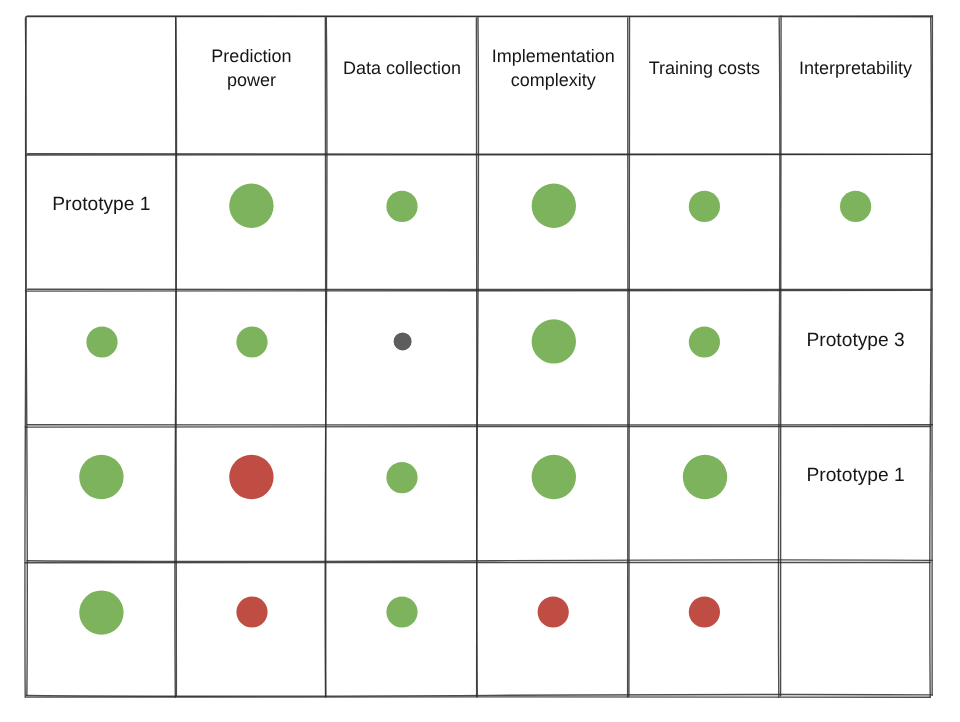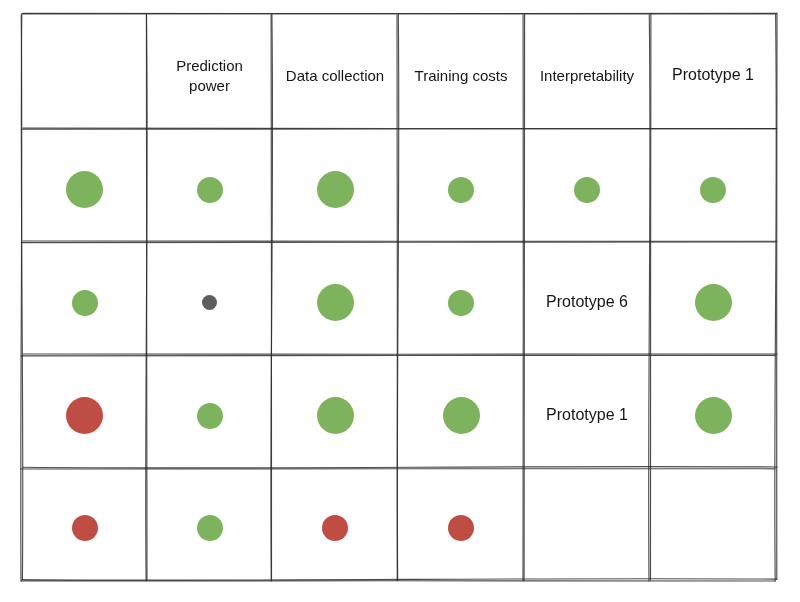--- a/index.html
+++ b/index.html
@@ -3,21 +3,21 @@
 <meta charset="utf-8">
 <style>
   html,body{margin:0;padding:0;background:#fff;}
   .stage{
     position:relative;width:800px;height:602px;background:#ffffff;overflow:hidden;
     font-family:"Liberation Sans", sans-serif;
   }
   #grid{position:absolute;left:0;top:0;}
   #grid path{fill:none;stroke:#2e2e2e;stroke-width:1.15;stroke-linecap:round;opacity:.85;}
   .cells{
-    position:absolute;left:22px;top:18px;
+    position:absolute;left:22px;top:0;
     display:grid;
     grid-template-columns:125px 125px 126px 126px 126px 126px;
     grid-template-rows:115px 113px 113px 113px 112px;
   }
   .cell{
     display:flex;align-items:center;justify-content:center;
     text-align:center;box-sizing:border-box;padding:0 6px;
     color:#161616;white-space:pre-line;line-height:1.3;
   }
   .header{font-size:15px;}
@@ -58,37 +58,39 @@
       <path d="M 777.0 13.1 C 776.2 194.2, 777.0 397.9, 776.8 579.4"></path>
       <path d="M 775.6 14.6 C 778.0 195.7, 773.4 399.5, 775.2 581.0"></path>
     </svg>
 
   <div class="cells">
 
     <div class="cell header"></div>
     <div class="cell header">Prediction
 power</div>
     <div class="cell header">Data collection</div>
+    <div class="cell header">Implementation
+complexity</div>
     <div class="cell header">Training costs</div>
     <div class="cell header">Interpretability</div>
 
     <div class="cell rowlabel">Prototype 1</div>
     <div class="cell"><span class="dot" style="width: 37px; height: 37px; background: rgb(125, 179, 92);"></span></div>
     <div class="cell"><span class="dot" style="width: 26px; height: 26px; background: rgb(125, 179, 92);"></span></div>
     <div class="cell"><span class="dot" style="width: 37px; height: 37px; background: rgb(125, 179, 92);"></span></div>
     <div class="cell"><span class="dot" style="width: 26px; height: 26px; background: rgb(125, 179, 92);"></span></div>
     <div class="cell"><span class="dot" style="width: 26px; height: 26px; background: rgb(125, 179, 92);"></span></div>
 
     <div class="cell"><span class="dot" style="width: 26px; height: 26px; background: rgb(125, 179, 92);"></span></div>
     <div class="cell"><span class="dot" style="width: 26px; height: 26px; background: rgb(125, 179, 92);"></span></div>
     <div class="cell"><span class="dot" style="width: 15px; height: 15px; background: rgb(93, 93, 93);"></span></div>
     <div class="cell"><span class="dot" style="width: 37px; height: 37px; background: rgb(125, 179, 92);"></span></div>
     <div class="cell"><span class="dot" style="width: 26px; height: 26px; background: rgb(125, 179, 92);"></span></div>
 
-    <div class="cell rowlabel">Prototype 6</div>
+    <div class="cell rowlabel">Prototype 3</div>
     <div class="cell"><span class="dot" style="width: 37px; height: 37px; background: rgb(125, 179, 92);"></span></div>
     <div class="cell"><span class="dot" style="width: 37px; height: 37px; background: rgb(192, 77, 68);"></span></div>
     <div class="cell"><span class="dot" style="width: 26px; height: 26px; background: rgb(125, 179, 92);"></span></div>
     <div class="cell"><span class="dot" style="width: 37px; height: 37px; background: rgb(125, 179, 92);"></span></div>
     <div class="cell"><span class="dot" style="width: 37px; height: 37px; background: rgb(125, 179, 92);"></span></div>
 
     <div class="cell rowlabel">Prototype 1</div>
     <div class="cell"><span class="dot" style="width: 37px; height: 37px; background: rgb(125, 179, 92);"></span></div>
     <div class="cell"><span class="dot" style="width: 26px; height: 26px; background: rgb(192, 77, 68);"></span></div>
     <div class="cell"><span class="dot" style="width: 26px; height: 26px; background: rgb(125, 179, 92);"></span></div>

